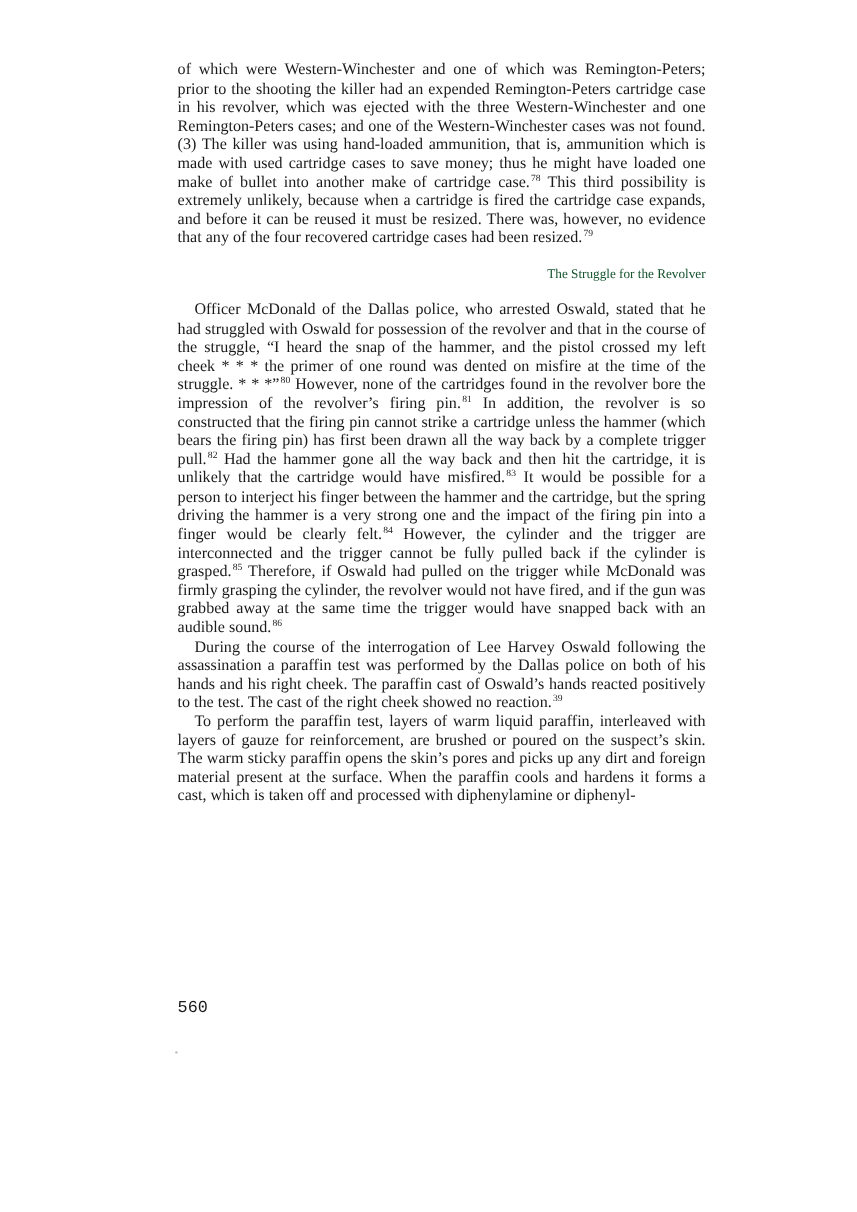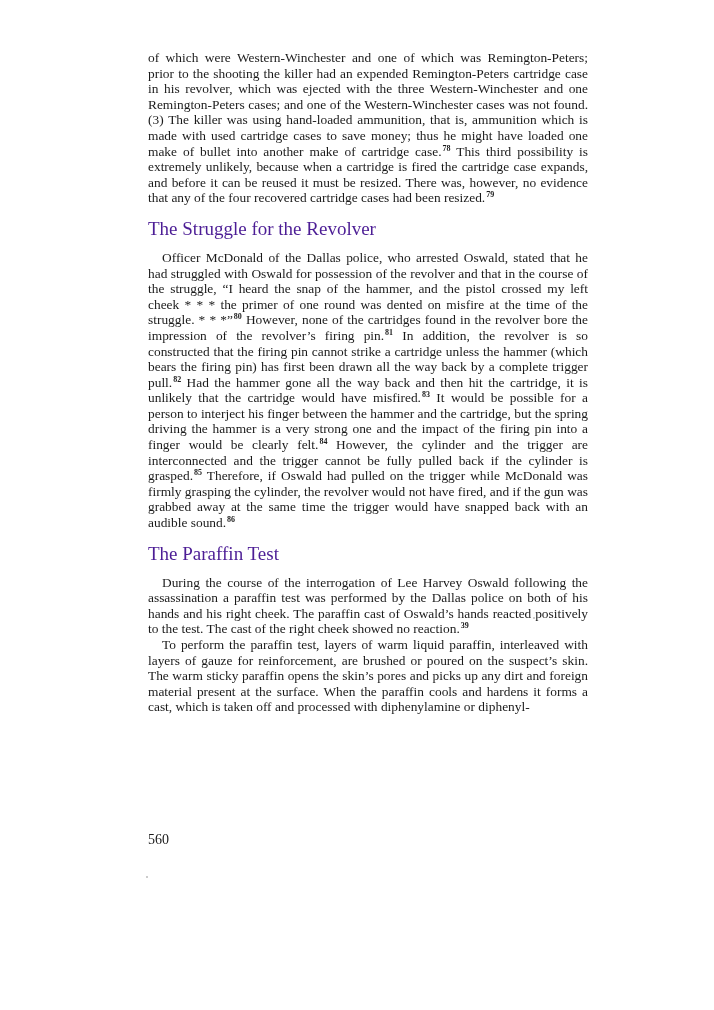--- a/index.html
+++ b/index.html
@@ -6,42 +6,41 @@
   body { width: 714px; height: 1010px; position: relative; overflow: hidden; }
   .page {
     position: absolute; left: 148px; top: 50px; width: 440px;
     font-family: "Liberation Serif", "DejaVu Serif", serif;
     font-size: 13.4px; line-height: 15.6px; color: #1a1a1a;
     text-align: justify; hyphens: manual;
   }
   .para { margin: 0; text-indent: 14px; }
   .para.noindent { text-indent: 0; }
   .heading {
-    text-align: left; font-size: 19px; line-height: 18px;
-    margin: 14px 0 12px 0; text-indent: 0; color: #4c1d95;
+    text-align: right; font-size: 11px; line-height: 18px;
+    margin: 14px 0 12px 0; text-indent: 0; color: #14532d;
   }
-  sup.fn { font-size: 8px; line-height: 0; vertical-align: 5px; margin-left: 1px; font-weight: bold; }
+  sup.fn { font-size: 8px; line-height: 0; vertical-align: 5px; margin-left: 1px; }
   .folio {
     position: absolute; left: 148px; top: 832px;
-    font-family: Liberation Serif, serif;
+    font-family: Liberation Mono, monospace;
     font-size: 14px; color: #1a1a1a;
   }
   .speck { position: absolute; width: 2px; height: 2px; background: #bbb; border-radius: 1px; }
 </style>
 </head>
 <body>
 
 <div class="page">
   <p class="para noindent"><span>of which were Western-Winchester and one of which was Remington-Peters; prior to the shooting the killer had an expended Remington-Peters cartridge case in his revolver, which was ejected with the three Western-Winchester and one Remington-Peters cases; and one of the Western-Winchester cases was not found.  (3) The killer was using hand-loaded ammunition, that is, ammunition which is made with used cartridge cases to save money; thus he might have loaded one make of bullet into another make of cartridge case.</span><sup class="fn">78</sup><span>  This third possibility is extremely unlikely, because when a cartridge is fired the cartridge case expands, and before it can be reused it must be resized. There was, however, no evidence that any of the four recovered cartridge cases had been resized.</span><sup class="fn">79</sup></p>
 
   <div class="heading">The Struggle for the Revolver</div>
 
   <p class="para"><span>Officer McDonald of the Dallas police, who arrested Oswald, stated that he had struggled with Oswald for possession of the revolver and that in the course of the struggle, “I heard the snap of the hammer, and the pistol crossed my left cheek * * * the primer of one round was dented on misfire at the time of the struggle. * * *”</span><sup class="fn">80</sup><span>  However, none of the cartridges found in the revolver bore the impression of the revolver’s firing pin.</span><sup class="fn">81</sup><span>  In addition, the revolver is so constructed that the firing pin cannot strike a cartridge unless the hammer (which bears the firing pin) has first been drawn all the way back by a complete trigger pull.</span><sup class="fn">82</sup><span>  Had the hammer gone all the way back and then hit the cartridge, it is unlikely that the cartridge would have misfired.</span><sup class="fn">83</sup><span>  It would be possible for a person to interject his finger between the hammer and the cartridge, but the spring driving the hammer is a very strong one and the impact of the firing pin into a finger would be clearly felt.</span><sup class="fn">84</sup><span>  However, the cylinder and the trigger are interconnected and the trigger cannot be fully pulled back if the cylinder is grasped.</span><sup class="fn">85</sup><span>  Therefore, if Oswald had pulled on the trigger while McDonald was firmly grasping the cylinder, the revolver would not have fired, and if the gun was grabbed away at the same time the trigger would have snapped back with an audible sound.</span><sup class="fn">86</sup></p>
 
-  <div class="heading">The Paraffin Test</div>
 
   <p class="para"><span>During the course of the interrogation of Lee Harvey Oswald following the assassination a paraffin test was performed by the Dallas police on both of his hands and his right cheek.  The paraffin cast of Oswald’s hands reacted positively to the test.  The cast of the right cheek showed no reaction.</span><sup class="fn">39</sup></p>
 
   <p class="para"><span>To perform the paraffin test, layers of warm liquid paraffin, interleaved with layers of gauze for reinforcement, are brushed or poured on the suspect’s skin.  The warm sticky paraffin opens the skin’s pores and picks up any dirt and foreign material present at the surface.  When the paraffin cools and hardens it forms a cast, which is taken off and processed with diphenylamine or diphenyl-</span></p>
 </div>
 
 <div class="folio">560</div>
 
 <div class="speck" style="left:146px; top:876px;"></div>
 <div class="speck" style="left:533px; top:617px;"></div>

